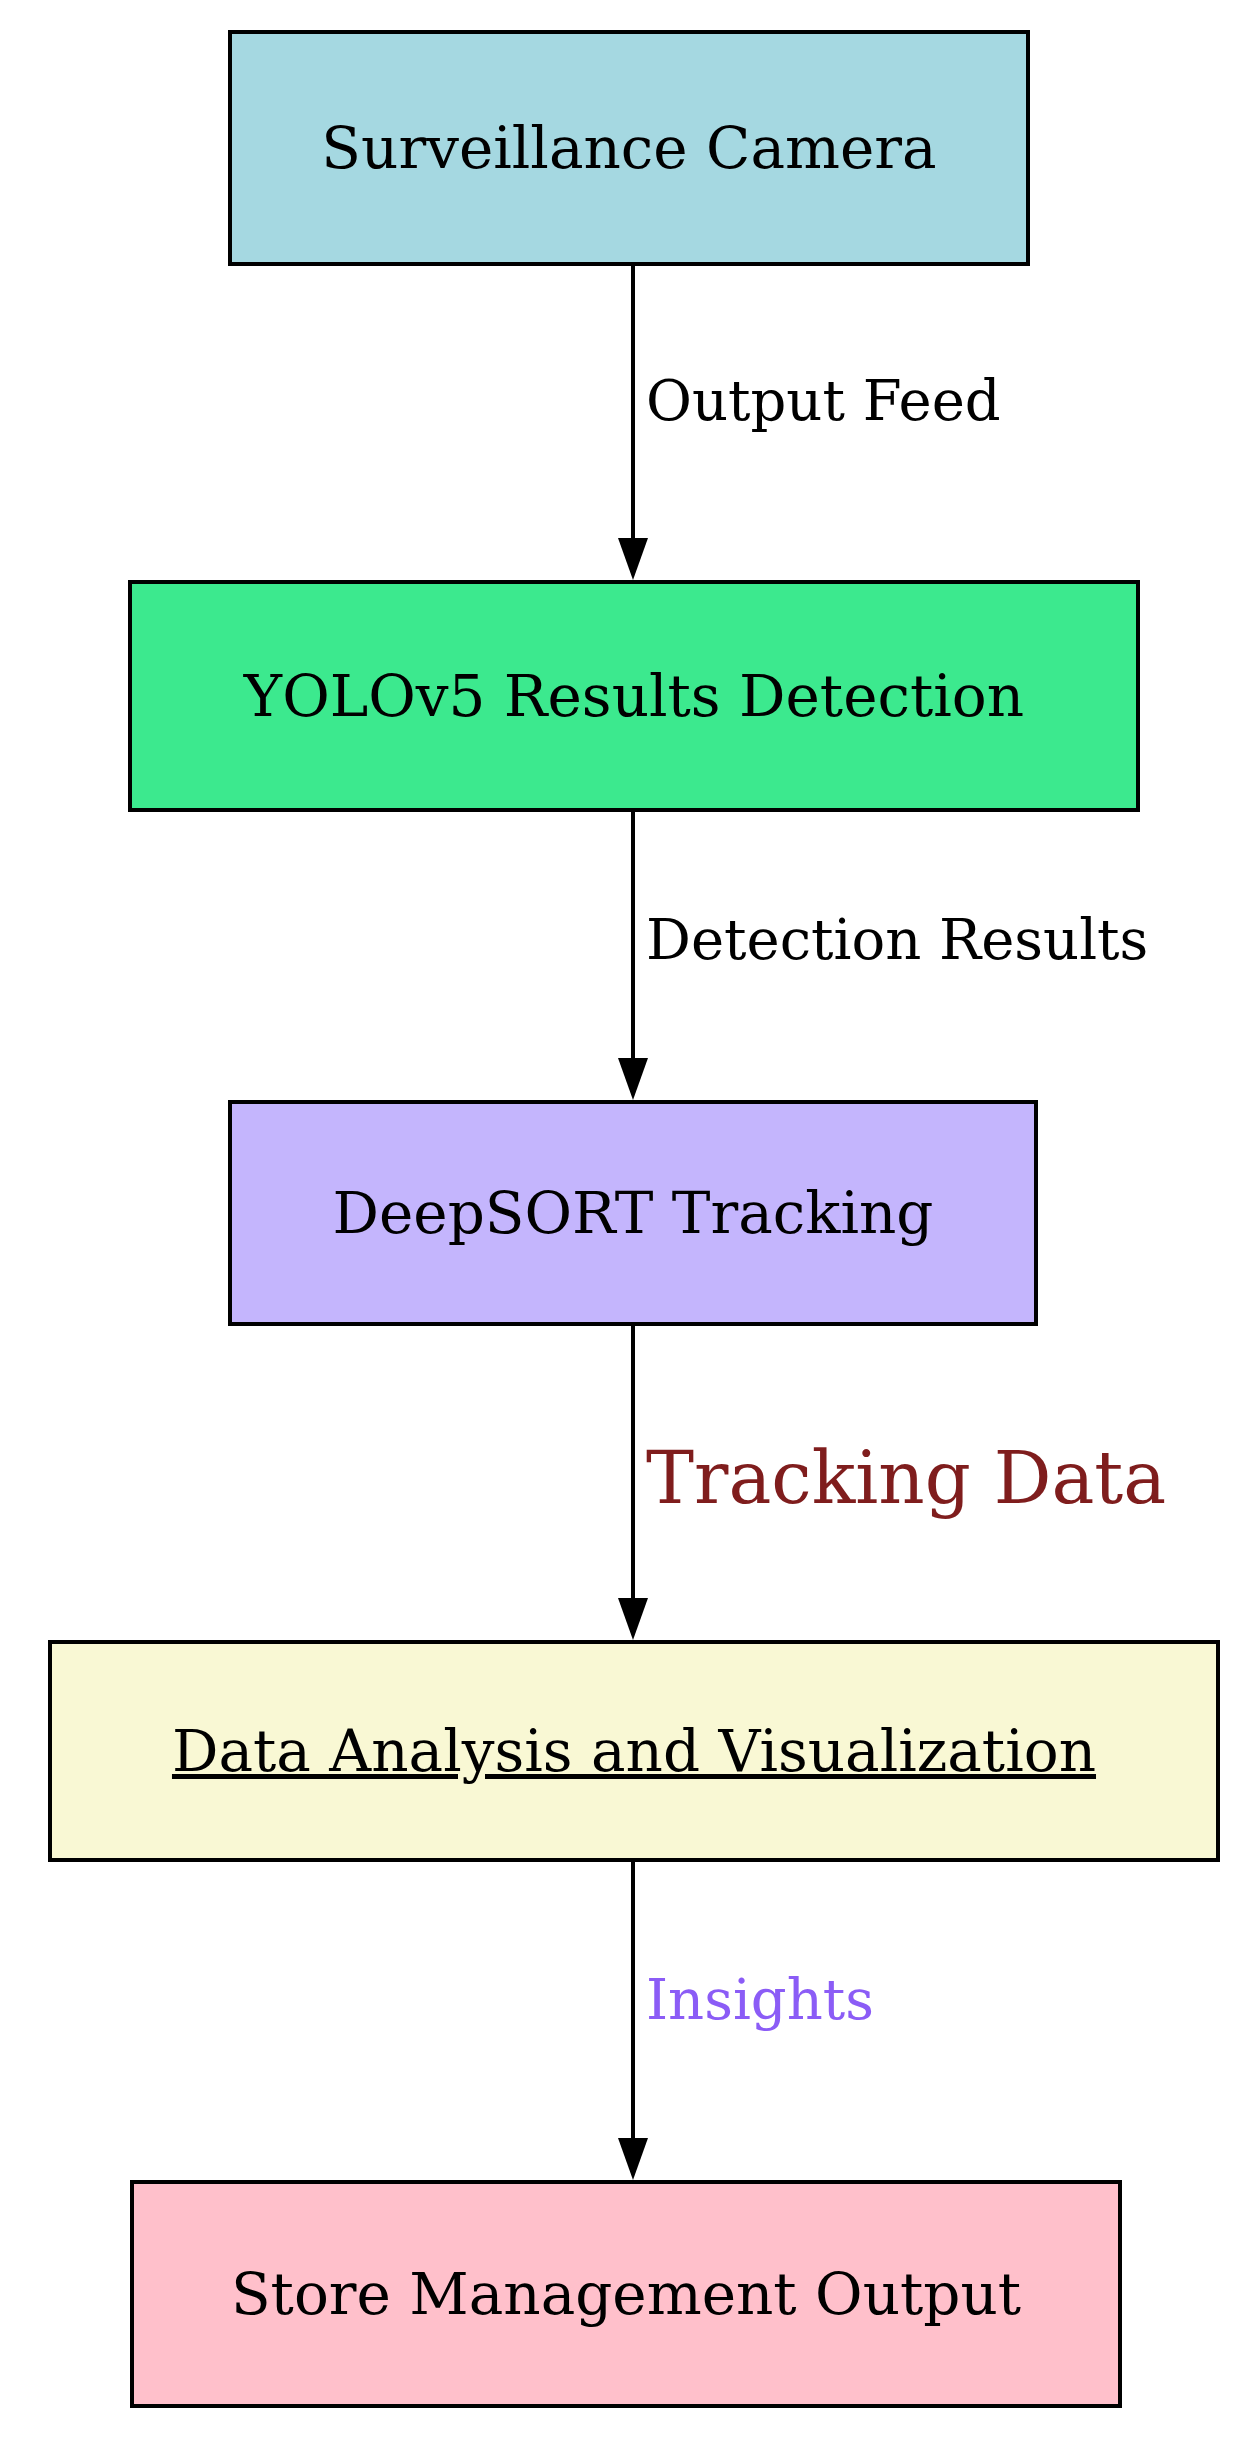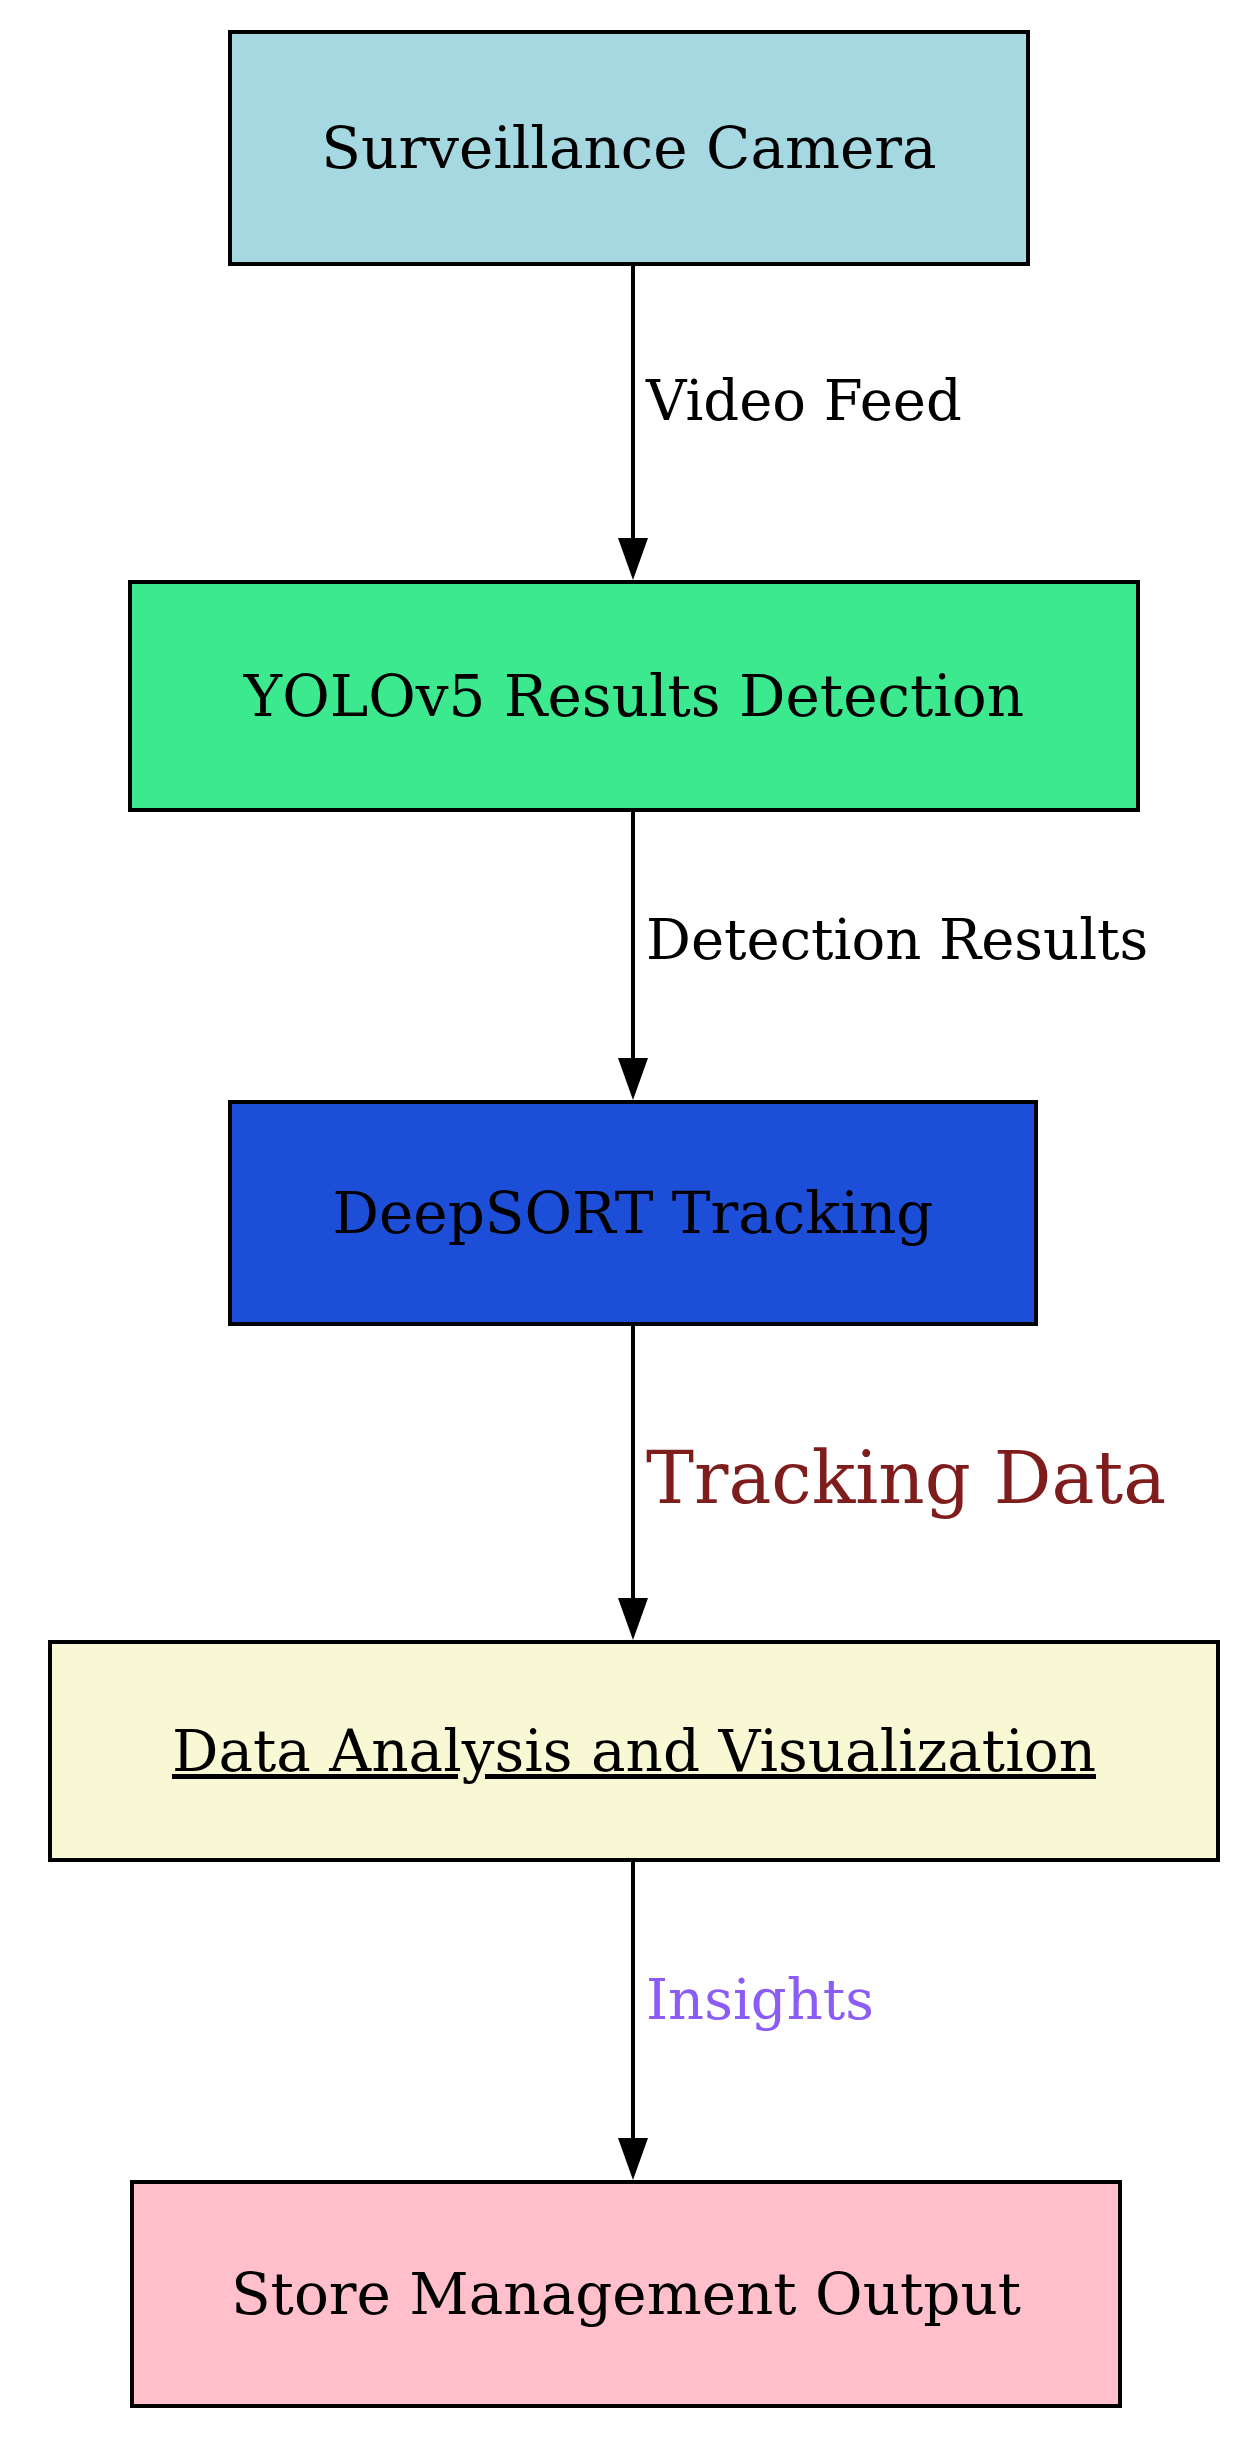--- a/index.html
+++ b/index.html
@@ -58,21 +58,21 @@
     line-height: 1;
   }
 </style>
 </head>
 <body>
 
 <div id="canvas" style="background: rgb(255, 255, 255);">
     <div class="edge">
       <div class="edge-line" style="left: 631px; top: 266px; height: 272px; background: rgb(0, 0, 0);"></div>
       <div class="edge-head" style="left: 618px; top: 538px; border-top-color: rgb(0, 0, 0);"></div>
-      <div class="edge-label" style="left: 646px; top: 373px; font-size: 56px; color: rgb(0, 0, 0);">Video Feed</div>
+      <div class="edge-label" style="left: 646px; top: 373px; font-size: 56px; color: rgb(0, 0, 0);">Output Feed</div>
     </div>
     <div class="edge">
       <div class="edge-line" style="left: 631px; top: 812px; height: 246px; background: rgb(0, 0, 0);"></div>
       <div class="edge-head" style="left: 618px; top: 1058px; border-top-color: rgb(0, 0, 0);"></div>
       <div class="edge-label" style="left: 646px; top: 912px; font-size: 56px; color: rgb(0, 0, 0);">Detection Results</div>
     </div>
     <div class="edge">
       <div class="edge-line" style="left: 631px; top: 1326px; height: 272px; background: rgb(0, 0, 0);"></div>
       <div class="edge-head" style="left: 618px; top: 1598px; border-top-color: rgb(0, 0, 0);"></div>
       <div class="edge-label" style="left: 646px; top: 1442px; font-size: 72px; color: #7f1d1d;">Tracking Data</div>
@@ -81,21 +81,21 @@
       <div class="edge-line" style="left: 631px; top: 1862px; height: 276px; background: rgb(0, 0, 0);"></div>
       <div class="edge-head" style="left: 618px; top: 2138px; border-top-color: rgb(0, 0, 0);"></div>
       <div class="edge-label" style="left: 646px; top: 1972px; font-size: 56px; color: #8b5cf6;">Insights</div>
     </div>
     <div class="node" style="left: 228px; top: 30px; width: 802px; height: 236px; background: rgb(165, 216, 225); border-color: rgb(0, 0, 0); font-size: 58px; color: rgb(0, 0, 0);">
       <span class="node-label">Surveillance Camera</span>
     </div>
     <div class="node" style="left: 128px; top: 580px; width: 1012px; height: 232px; background: rgb(60, 233, 142); border-color: rgb(0, 0, 0); font-size: 58px; color: rgb(0, 0, 0);">
       <span class="node-label">YOLOv5 Results Detection</span>
     </div>
-    <div class="node" style="left: 228px; top: 1100px; width: 810px; height: 226px; background: #1d4ed8; border-color: rgb(0, 0, 0); font-size: 58px; color: rgb(0, 0, 0);">
+    <div class="node" style="left: 228px; top: 1100px; width: 810px; height: 226px; background: #c4b5fd; border-color: rgb(0, 0, 0); font-size: 58px; color: rgb(0, 0, 0);">
       <span class="node-label">DeepSORT Tracking</span>
     </div>
     <div class="node" style="left: 48px; top: 1640px; width: 1172px; height: 222px; background: rgb(249, 248, 212); border-color: rgb(0, 0, 0); font-size: 58px; color: rgb(0, 0, 0); text-decoration: underline;">
       <span class="node-label">Data Analysis and Visualization</span>
     </div>
     <div class="node" style="left: 130px; top: 2180px; width: 992px; height: 228px; background: rgb(255, 192, 203); border-color: rgb(0, 0, 0); font-size: 58px; color: rgb(0, 0, 0);">
       <span class="node-label">Store Management Output</span>
     </div>
   </div>
 

